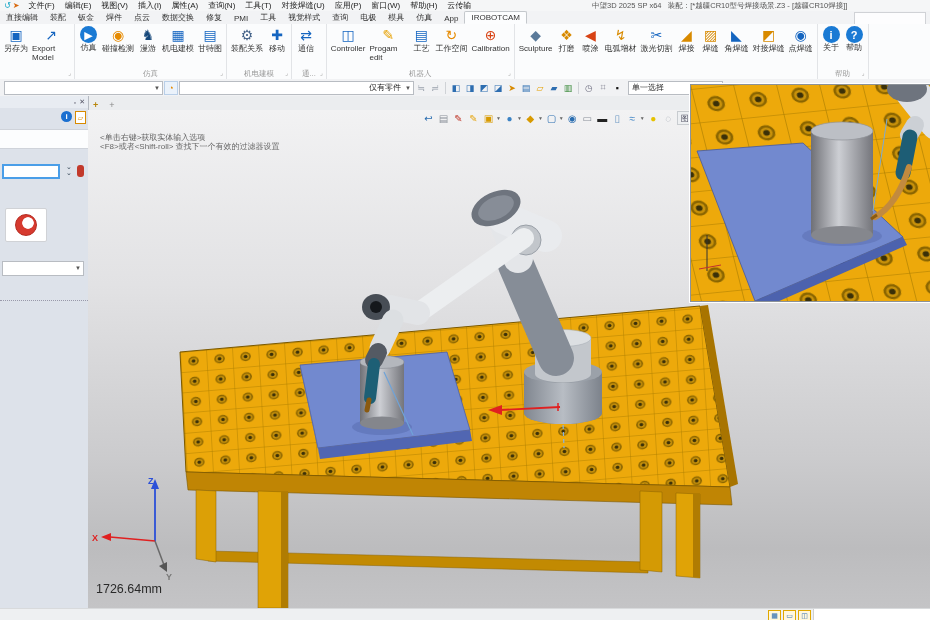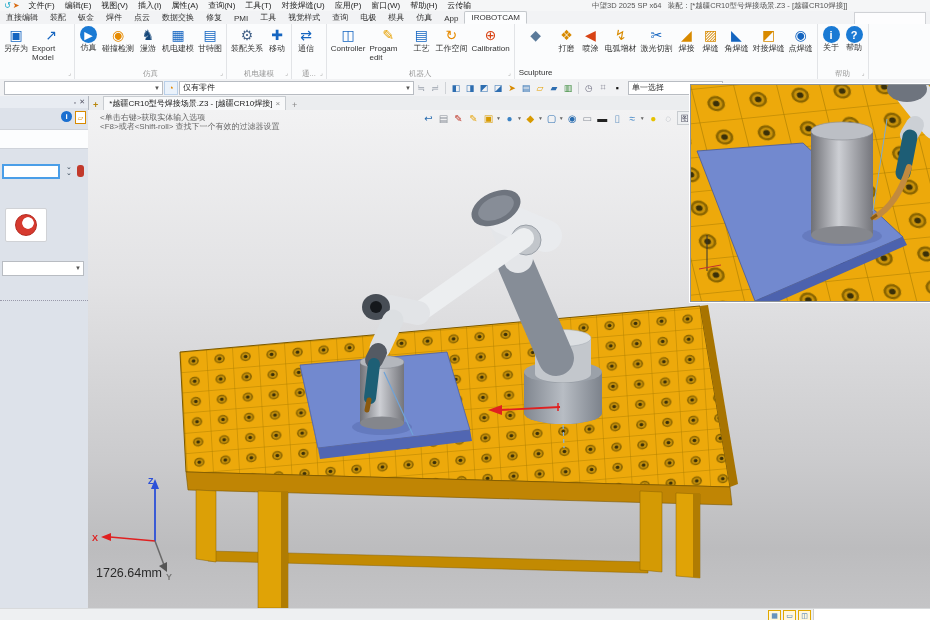--- a/index.html
+++ b/index.html
@@ -53,26 +53,26 @@
   .p-chev{position:absolute;left:64px;top:68px;width:10px;height:16px;color:#345;font-size:7px;line-height:6px;text-align:center;}
   .p-mic{position:absolute;left:77px;top:69px;width:7px;height:12px;background:#c2392b;border-radius:3px;}
   .p-logo{position:absolute;left:5px;top:112px;width:40px;height:32px;background:#fff;border:1px solid #d0d2d6;border-radius:2px;display:flex;align-items:center;justify-content:center;}
   .p-logo-ic{width:20px;height:20px;border-radius:50%;background:radial-gradient(circle at 60% 40%, #fff 0 32%, #d63a2f 36% 100%);border:1px solid #b52a20;}
   .p-combo{position:absolute;left:2px;top:165px;width:82px;height:15px;background:#fff;border:1px solid #b8bcc2;box-sizing:border-box;}
   .p-combo .caret{position:absolute;right:2px;top:2px;font-size:6px;color:#555;}
   .p-dots{position:absolute;left:0;top:204px;width:88px;border-top:1px dotted #99a;}
   
   .viewport{left:88px;top:110px;width:842px;height:498px;overflow:hidden;
      background:linear-gradient(#f2f2f3 0%,#e2e2e4 35%,#cbcbcd 70%,#bcbcbe 88%,#c4c4c6 100%);}
-  .prompt{position:absolute;left:12px;font-size:8px;color:#666;white-space:nowrap;}
+  .prompt{position:absolute;left:12px;font-size:8px;color:#666;white-space:nowrap;margin-top:20px;}
   .datoolbar{position:absolute;left:334px;top:1px;display:flex;align-items:center;gap:2px;}
   .dic{width:13px;height:13px;display:flex;align-items:center;justify-content:center;font-size:10px;}
   .dcaret{font-size:5px;color:#666;margin-left:-1px;}
   .layer-combo{display:flex;align-items:center;gap:2px;background:transparent;border:1px solid #c8ccd0;height:12px;padding:0 3px;font-size:8px;color:#556;background:#eef0f2;}
-  .measure{position:absolute;left:8px;top:456px;font-size:12.5px;color:#2a2a2a;}
+  .measure{position:absolute;left:8px;top:472px;font-size:12.5px;color:#2a2a2a;}
   
   .pip{left:690px;top:84px;width:239px;height:216px;overflow:hidden;border:1px solid #8c9298;outline:1px solid #fff;background:#E9A70B;z-index:5;}
   
   .statusbar{left:0;top:608px;width:930px;height:12px;background:#eef0f2;border-top:1px solid #d8dadc;}
   .sic{position:absolute;top:1px;width:11px;height:10px;border:1px solid #e0a800;background:#fff7dd;color:#2d6db0;font-size:7px;display:flex;align-items:center;justify-content:center;}
   .status-field{position:absolute;left:800px;top:0;width:130px;height:12px;background:#fff;border-left:1px solid #d0d0d0;}
 </style>
 </head>
 <body>
 
@@ -202,21 +202,21 @@
           <span class="ric" style="color:#d84315;">⊕</span>
           <span class="rlbl" style="max-width:46px;">Calibration</span>
         </div>
     </div>
     <div class="rglbl"><span>机器人</span><span class="gexp">⌟</span></div>
   </div>
   <div class="rgroup">
     <div class="rbtns">
       <div class="rbtn">
           <span class="ric" style="color:#5a7a9a;">◆</span>
-          <span class="rlbl" style="max-width:42px;margin-top:24px;">Sculpture</span>
+          <span class="rlbl" style="max-width:42px;">Sculpture</span>
         </div>
       <div class="rbtn">
           <span class="ric" style="color:#d88a00;">❖</span>
           <span class="rlbl">打磨</span>
         </div>
       <div class="rbtn">
           <span class="ric" style="color:#d84315;">◀</span>
           <span class="rlbl">喷涂</span>
         </div>
       <div class="rbtn">
@@ -260,21 +260,21 @@
           <span class="rlbl">帮助</span>
         </div>
     </div>
     <div class="rglbl"><span>帮助</span><span class="gexp">⌟</span></div>
   </div>
 </div>
 
 <div class="abs quickbar">
   <div class="sel" style="width:142px;margin-left:4px;">&nbsp;<span class="caret">▼</span></div>
   <span class="qic" style="color:#e68a00;background:#eaf2fb;border:1px solid #b9cfe8;">◔</span>
-  <div class="sel" style="width:218px;"><span>仅有零件</span><span class="caret">▼</span></div>
+  <div class="sel" style="width:218px;text-align:right;"><span>仅有零件</span><span class="caret">▼</span></div>
   <span class="qic" style="color:#9aa2ac;">≒</span>
   <span class="qic" style="color:#9aa2ac;">≓</span>
   <div class="vsep"></div>
   <span class="qic" style="color:#2d6db0;">◧</span>
   <span class="qic" style="color:#2d6db0;">◨</span>
   <span class="qic" style="color:#2d6db0;">◩</span>
   <span class="qic" style="color:#2d6db0;">◪</span>
   <span class="qic" style="color:#d88a00;">➤</span>
   <span class="qic" style="color:#2d6db0;">▤</span>
   <span class="qic" style="color:#e6a000;">▱</span>
@@ -283,24 +283,20 @@
   <div class="vsep"></div>
   <span class="qic" style="color:#778;">◷</span>
   <span class="qic" style="color:#778;">⌗</span>
   <span class="qic" style="color:#111;">▪</span>
   <div class="sel" style="width:78px;margin-left:4px;"><span>单一选择</span><span class="caret">▼</span></div>
   <span class="qic" style="color:#9aa2ac;">☰</span>
 </div>
 
 <div class="abs docbar">
   <span class="doc-add">+</span>
-  <div class="doc-tab">
-    <span>*越疆CR10型号焊接场景.Z3 - [越疆CR10焊接]</span>
-    <span class="doc-close">×</span>
-  </div>
   <span class="doc-add2">+</span>
 </div>
 
 <div class="abs panel">
   <div class="panel-head">
     <span>▫</span>
     <span>✕</span>
   </div>
   <div class="panel-icons">
     <span class="p-info">i</span>

